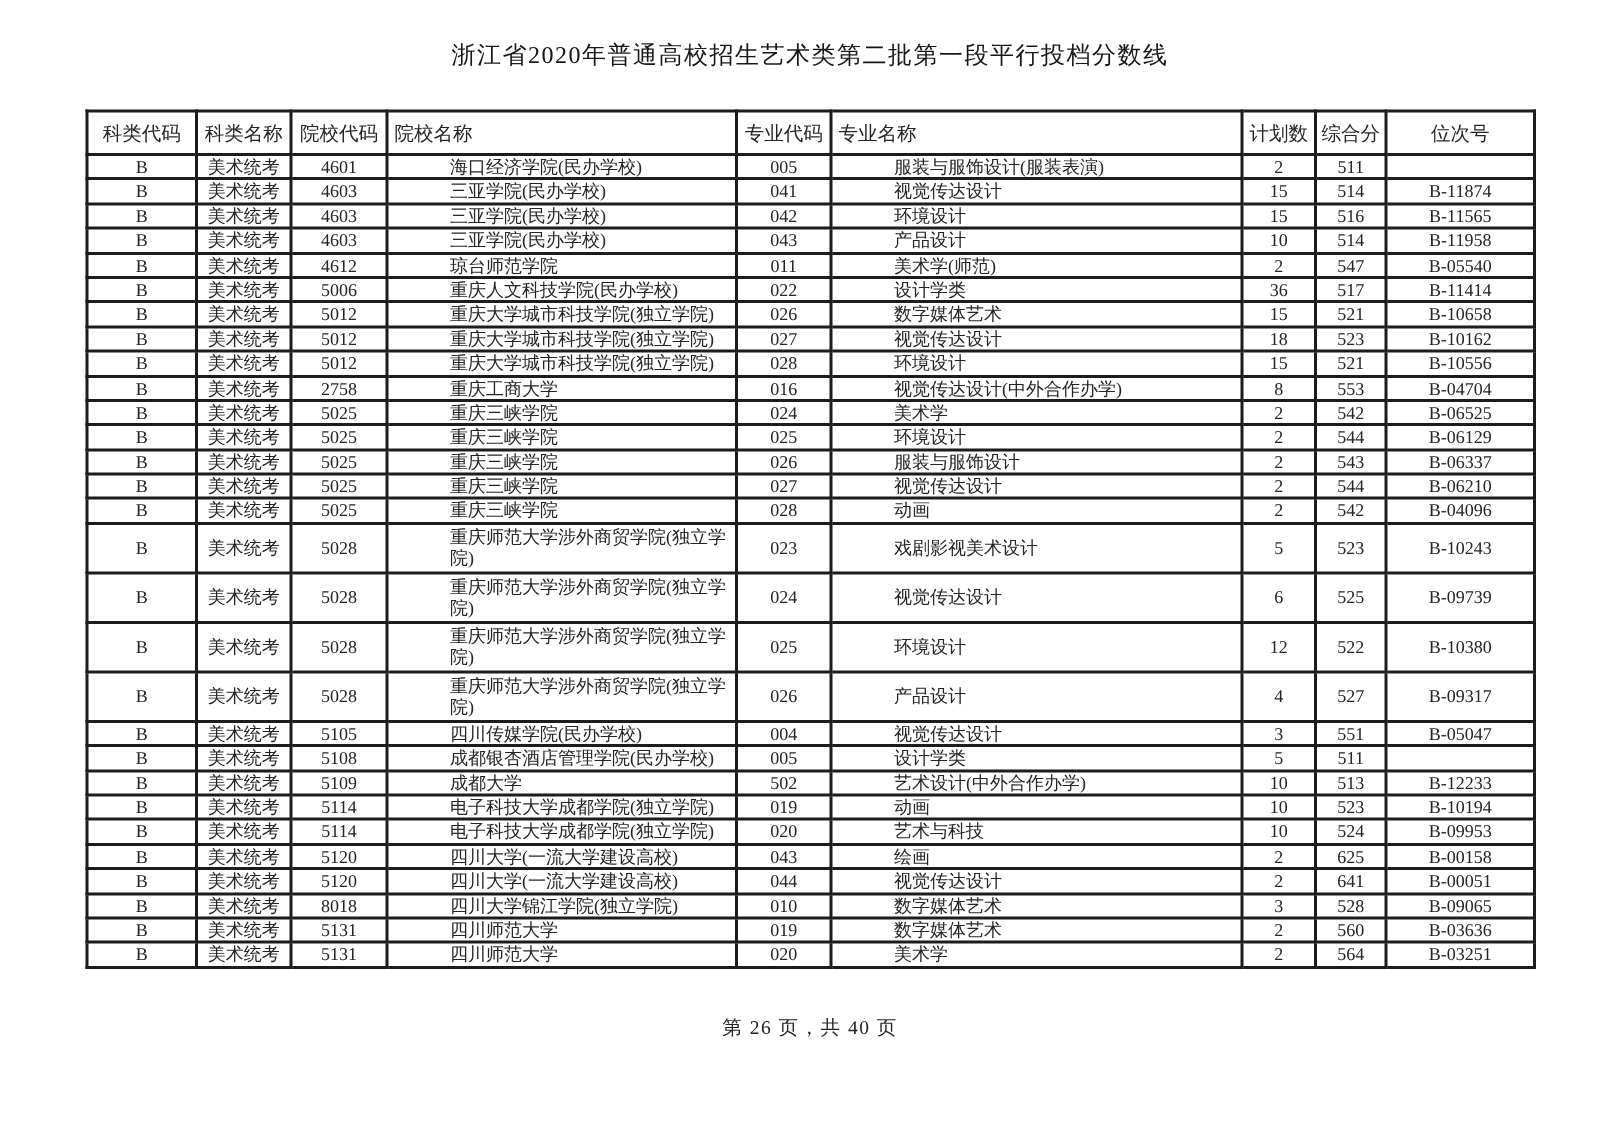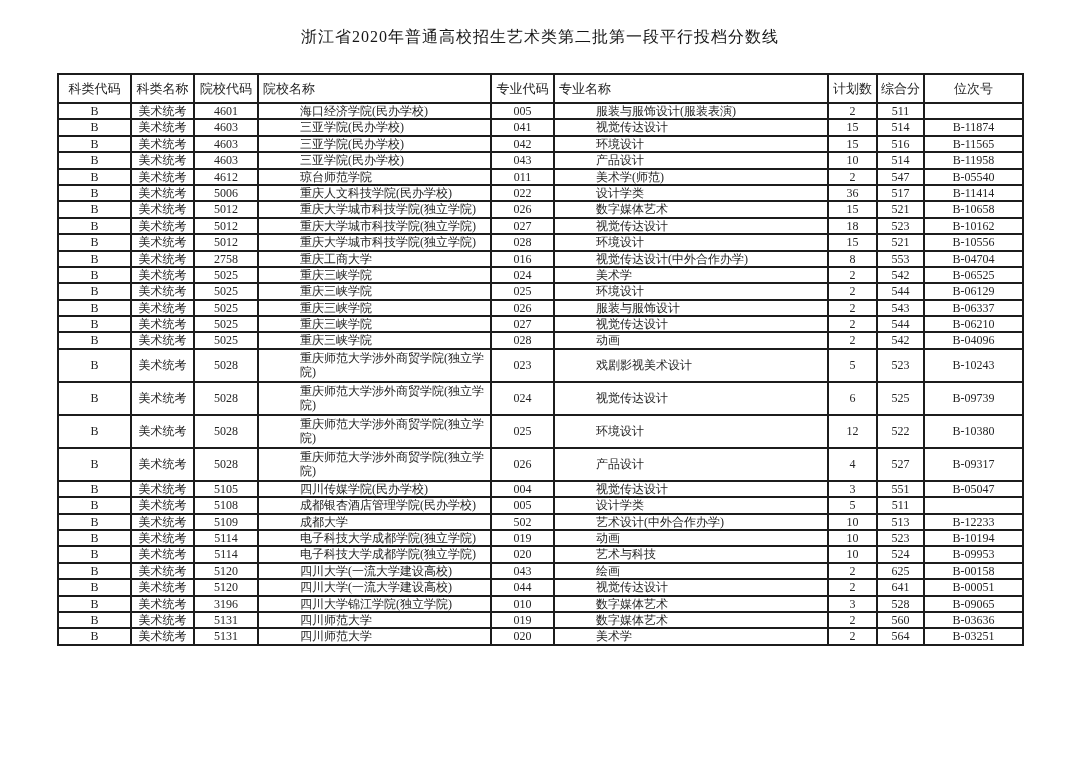--- a/index.html
+++ b/index.html
@@ -375,21 +375,21 @@
           <td class="left wrapcell">四川大学(一流大学建设高校)</td>
           <td>044</td>
           <td class="left wrapcell">视觉传达设计</td>
           <td>2</td>
           <td>641</td>
           <td>B-00051</td>
         </tr>
         <tr>
           <td>B</td>
           <td>美术统考</td>
-          <td>3196</td>
+          <td>8018</td>
           <td class="left wrapcell">四川大学锦江学院(独立学院)</td>
           <td>010</td>
           <td class="left wrapcell">数字媒体艺术</td>
           <td>3</td>
           <td>528</td>
           <td>B-09065</td>
         </tr>
         <tr>
           <td>B</td>
           <td>美术统考</td>
@@ -408,14 +408,15 @@
           <td class="left wrapcell">四川师范大学</td>
           <td>020</td>
           <td class="left wrapcell">美术学</td>
           <td>2</td>
           <td>564</td>
           <td>B-03251</td>
         </tr>
       </tbody>
   </table>
 
+  <div class="page-footer">第 26 页，共 40 页</div>
 
 </div>
 
 </body></html>

